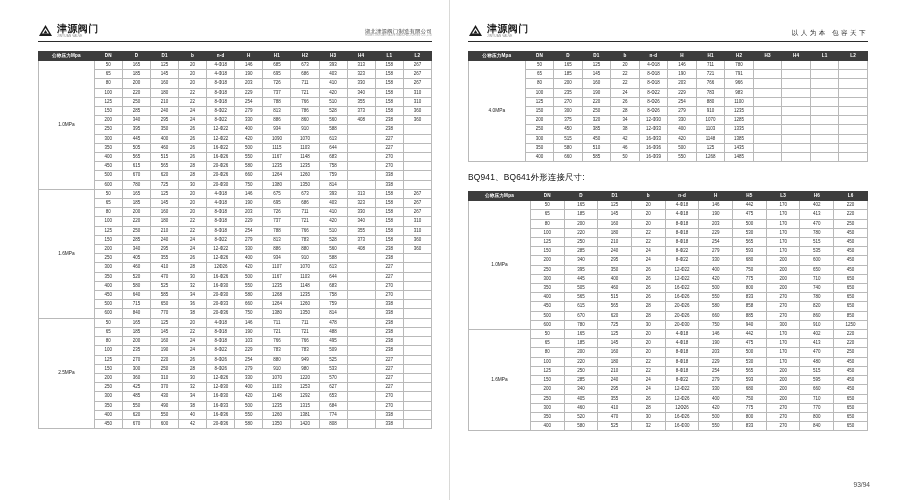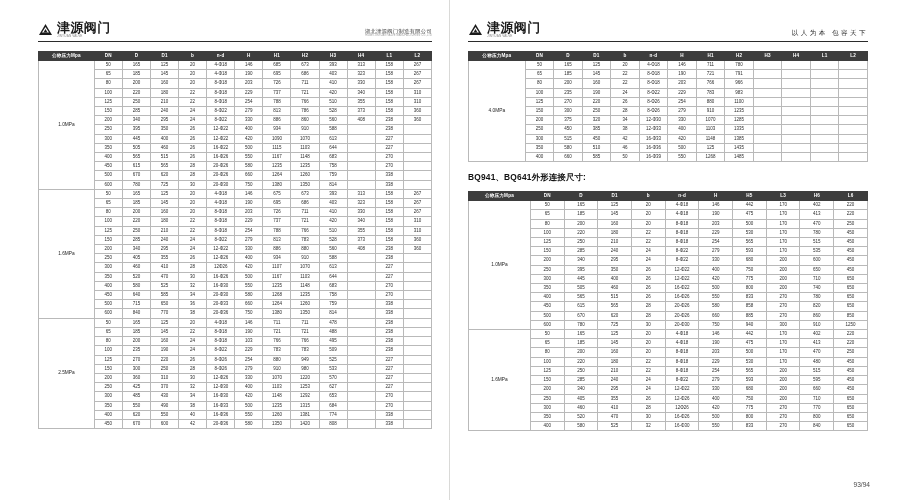--- a/index.html
+++ b/index.html
@@ -14,29 +14,29 @@
   .page-right{width:450px;padding:12px 32px 0 18px;}
   .gutter{position:absolute;left:449px;top:0;width:2px;height:500px;
      background:linear-gradient(to right,#e4e4e2,#cfcfcd,#e8e8e6);}
 
   
   .pg-header{display:flex;align-items:flex-end;justify-content:space-between;
      border-bottom:1.6px solid #2b2b2b;padding-bottom:3px;height:26px;}
   .brand{display:flex;align-items:center;gap:4px;}
   .logo-mark{width:15px;height:13px;flex:none;}
   .brand-text{display:flex;flex-direction:column;line-height:1;}
-  .brand-cn{font-size:13px;font-weight:bold;color:#1c1c1c;letter-spacing:.4px;}
+  .brand-cn{font-size:10px;font-weight:bold;color:#1c1c1c;letter-spacing:.4px;}
   .brand-en{font-size:3.1px;color:#8a8a8a;letter-spacing:.15px;margin-top:1.2px;}
   .corp{display:flex;flex-direction:column;align-items:flex-end;line-height:1;}
   .corp-cn{font-size:5.3px;color:#3a3a3a;letter-spacing:.3px;}
   .corp-en{font-size:2.6px;color:#9a9a9a;letter-spacing:.1px;margin-top:1.3px;}
   .slogan{font-size:6.6px;color:#2b2b2b;letter-spacing:2.4px;}
 
   
-  .sec-title{font-size:8.4px;font-weight:bold;color:#111;margin:10px 0 8px 0;letter-spacing:.2px;}
+  .sec-title{font-size:8.4px;font-weight:normal;color:#111;margin:10px 0 8px 0;letter-spacing:.2px;}
 
   
   table.dim{border-collapse:collapse;width:100%;table-layout:fixed;}
   table.dim th{
      background:#3d3d3d;color:#ffffff;font-size:4.6px;font-weight:bold;
      height:8px;line-height:8px;text-align:center;letter-spacing:.2px;
      border:.4px solid #3d3d3d;padding:0;
   }
   table.dim td{
      border:.4px solid #b9b9b9;font-size:4.5px;color:#2d2d2d;

